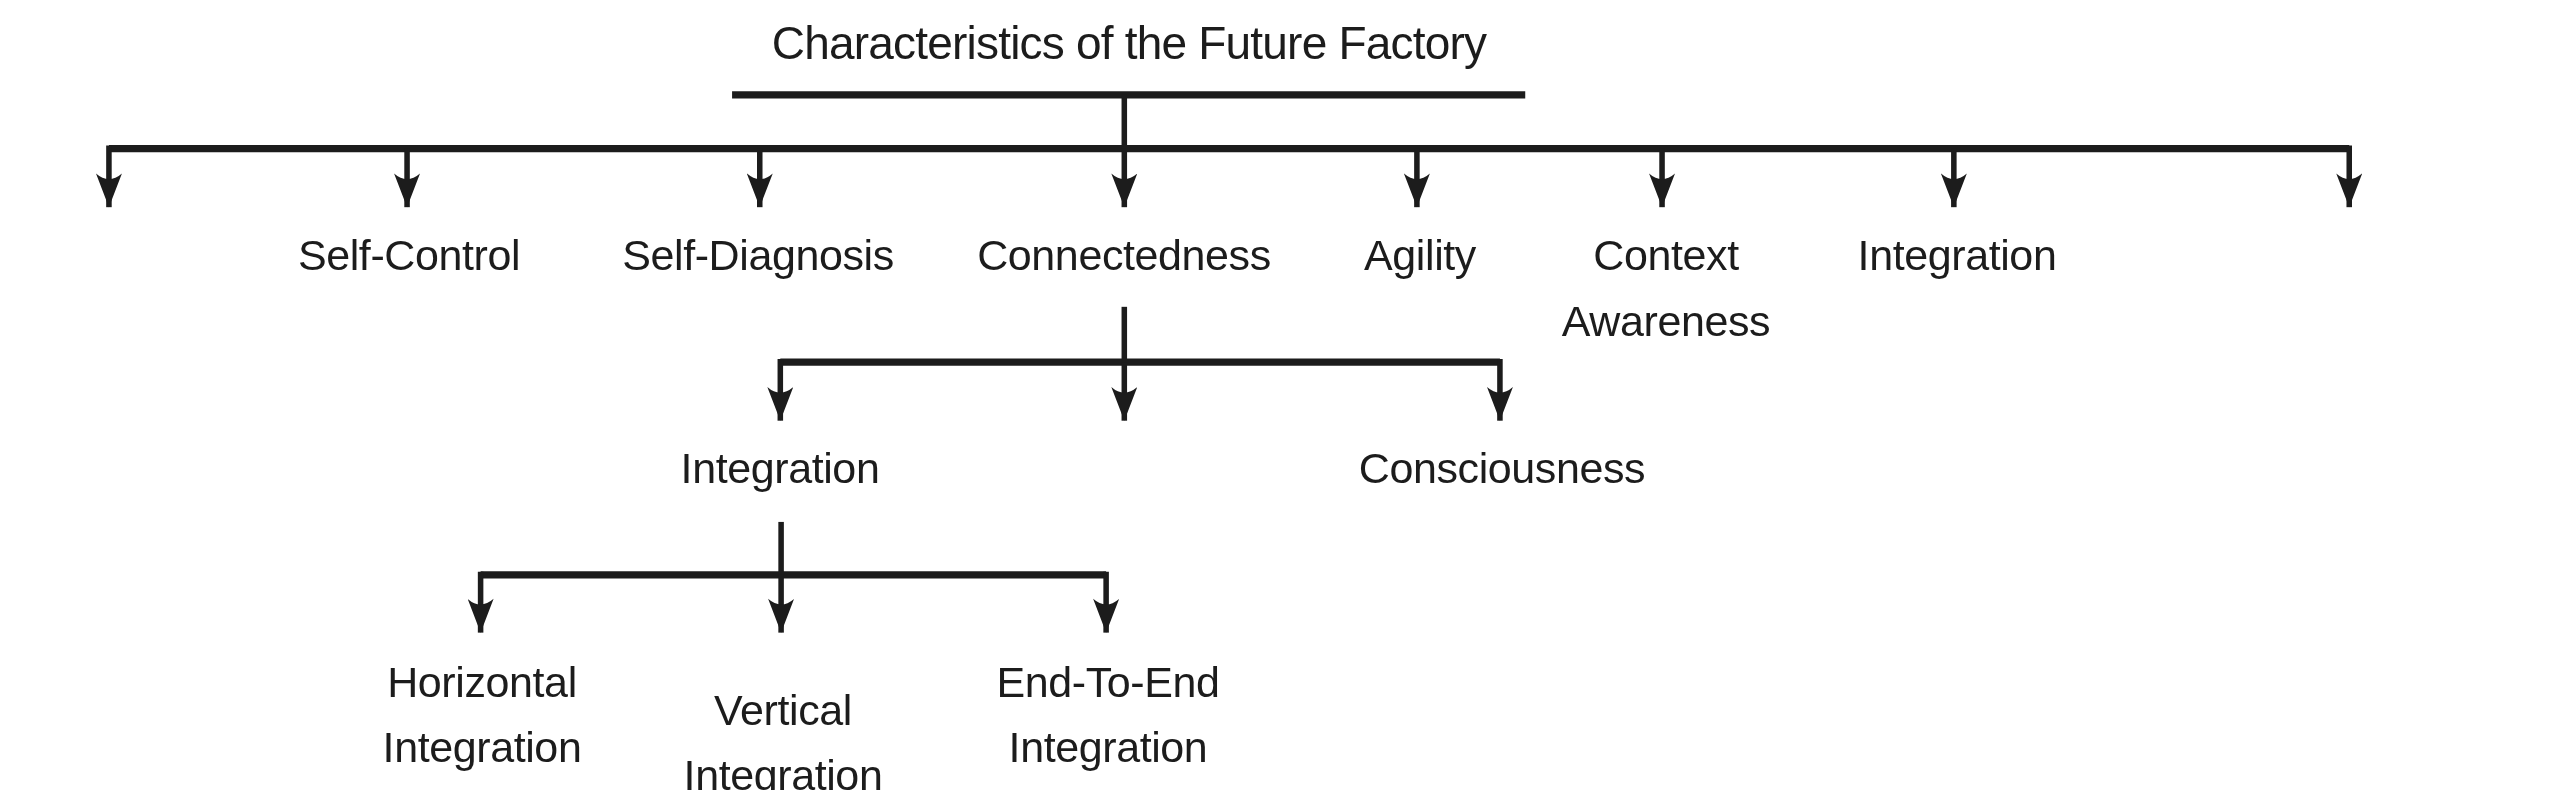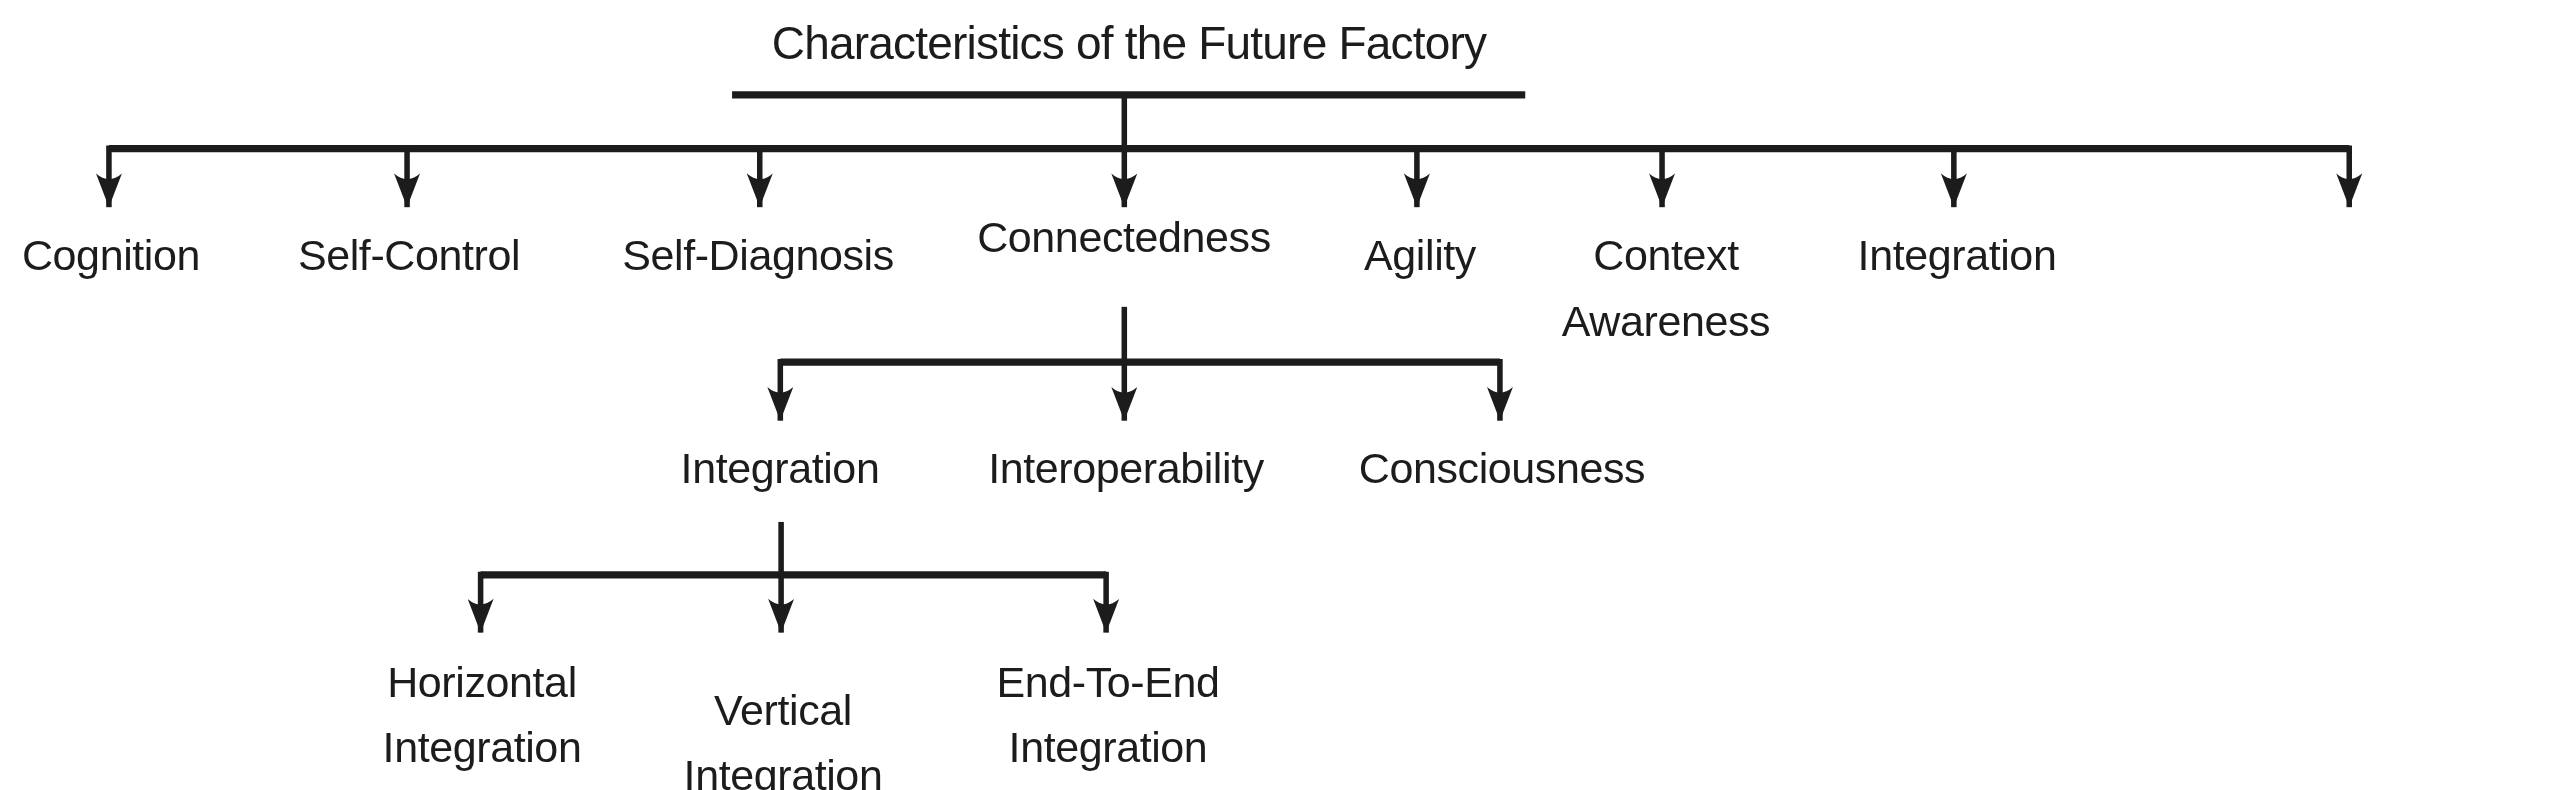--- a/index.html
+++ b/index.html
@@ -87,33 +87,31 @@
 
     <line x1="987" y1="660" x2="987" y2="727" stroke="#1c1c1c" stroke-width="7"></line>
     <line x1="607" y1="727" x2="1398" y2="727" stroke="#1c1c1c" stroke-width="9"></line>
     <line x1="607" y1="723" x2="607" y2="800" stroke="#1c1c1c" stroke-width="7" marker-end="url(#arrowhead)"></line>
     <line x1="987" y1="727" x2="987" y2="800" stroke="#1c1c1c" stroke-width="7" marker-end="url(#arrowhead)"></line>
     <line x1="1398" y1="723" x2="1398" y2="800" stroke="#1c1c1c" stroke-width="7" marker-end="url(#arrowhead)"></line>
   </svg>
 
   <div class="node title" style="left:1129px; top:16px;">Characteristics of the Future Factory</div>
 
-  <div class="node lvl1" style="left:111px; top:222px;">Cognition</div>
   <div class="node lvl1" style="left:409px; top:222px;">Self-Control</div>
   <div class="node lvl1" style="left:758px; top:222px;">Self-Diagnosis</div>
-  <div class="node lvl1" style="left:1124px; top:204px;">Connectedness</div>
+  <div class="node lvl1" style="left:1124px; top:222px;">Connectedness</div>
   <div class="node lvl1" style="left:1420px; top:222px;">Agility</div>
   <div class="node lvl1" style="left:1666px; top:222px;">
     <div>Context</div>
     <div>Awareness</div>
   </div>
   <div class="node lvl1" style="left:1957px; top:222px;">Integration</div>
 
   <div class="node lvl2" style="left:780px; top:435px;">Integration</div>
-  <div class="node lvl2" style="left:1126px; top:435px;">Interoperability</div>
   <div class="node lvl2" style="left:1502px; top:435px;text-align:center;">Consciousness</div>
 
   <div class="node lvl3" style="left:482px; top:650px;">
     <div>Horizontal</div>
     <div>Integration</div>
   </div>
   <div class="node lvl3" style="left:783px; top:650px;margin-top:28px;">
     <div>Vertical</div>
     <div>Integration</div>
   </div>

